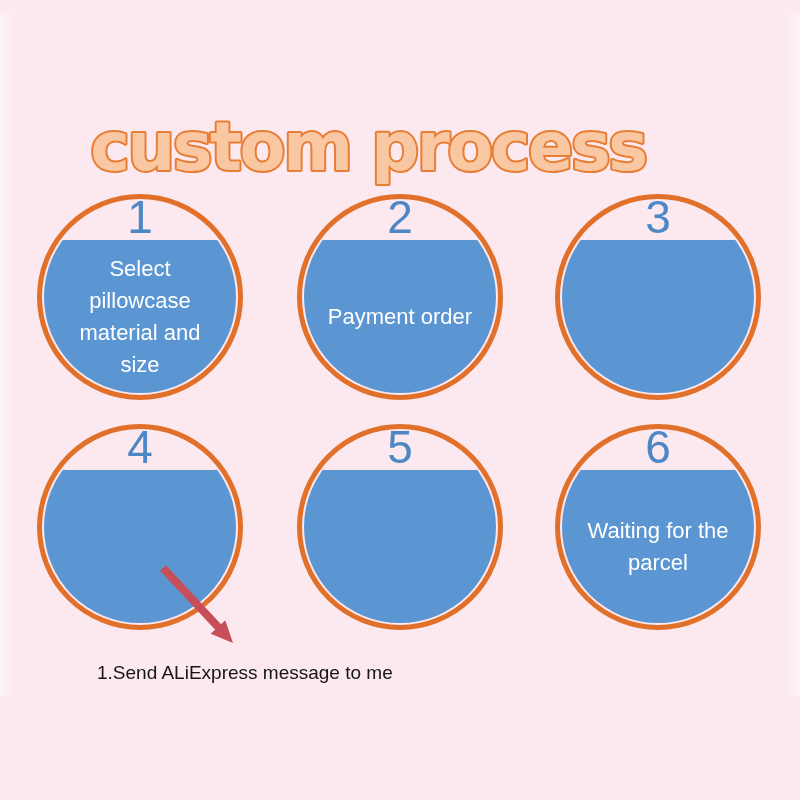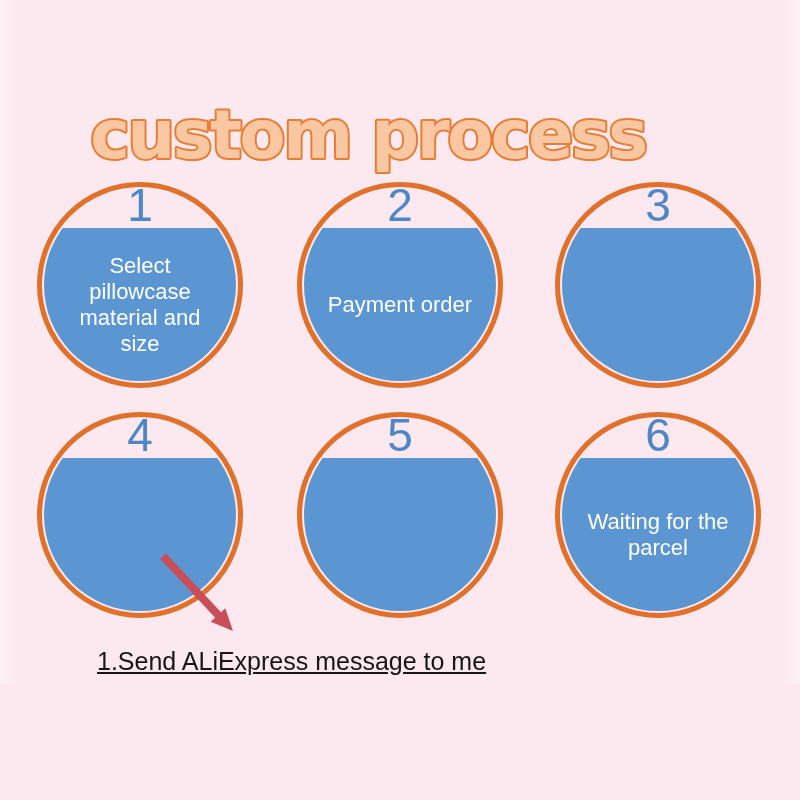--- a/index.html
+++ b/index.html
@@ -3,21 +3,21 @@
 <meta charset="utf-8">
 <style>
   html,body{margin:0;padding:0;}
   body{
     font-family:"Liberation Sans","DejaVu Sans",sans-serif;
     background:#fce9ef;
   }
   .canvas{
     position:relative;
     width:800px;height:684px;
-    margin:0 auto;
+    margin:12px auto;
     background:linear-gradient(90deg,#fdf2f5 0px,#fce9ef 14px,#fce9ef 786px,#fdf2f5 800px);
     overflow:hidden;
   }
   
   .title-svg{position:absolute;left:0;top:86px;width:800px;height:92px;}
   .title-svg text{
     font-family:"DejaVu Sans","Liberation Sans",sans-serif;
     font-weight:bold;
     font-size:67px;
     letter-spacing:-2.5px;
@@ -42,36 +42,36 @@
     position:absolute;left:0;top:2px;width:100%;
     text-align:center;
     font-size:46px;line-height:48px;font-weight:400;
     color:#4d87c6;
   }
   .step-label{
     position:absolute;left:8px;right:8px;top:49px;height:153px;
     display:flex;align-items:center;justify-content:center;
     text-align:center;
     color:#ffffff;
-    font-size:22px;line-height:26px;
+    font-size:22px;line-height:32px;
     white-space:pre-line;
   }
   .s1{left:34px;top:179px;}
   .s2{left:294px;top:179px;}
   .s3{left:552px;top:179px;}
   .s4{left:34px;top:409px;}
   .s5{left:294px;top:409px;}
   .s6{left:552px;top:409px;}
   
   .arrow-svg{position:absolute;left:150px;top:545px;width:100px;height:100px;}
   
   .notes{
     position:absolute;left:97px;top:647px;width:640px;
     color:#161616;
-    font-size:25px;line-height:28px;text-decoration:underline;
+    font-size:19px;line-height:28px;
   }
   .note-line{white-space:pre-line;}
 </style>
 </head>
 <body>
 
 <div class="canvas">
 
   <svg class="title-svg">
     <text x="368" y="72" text-anchor="middle">custom process</text>

